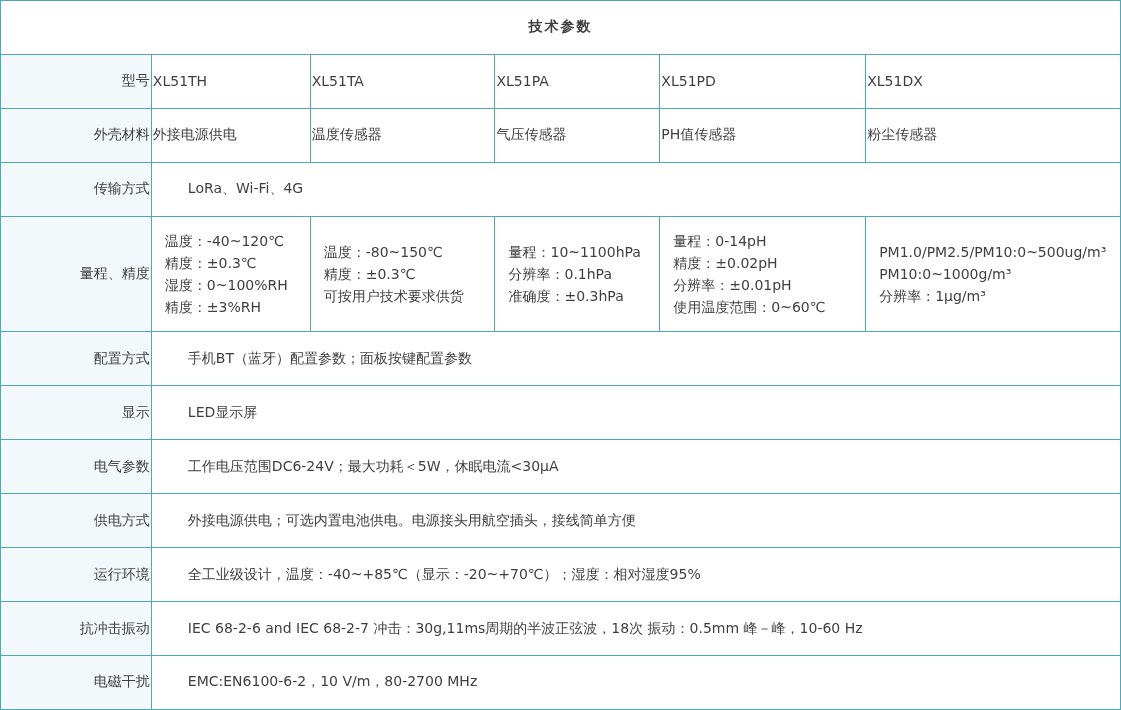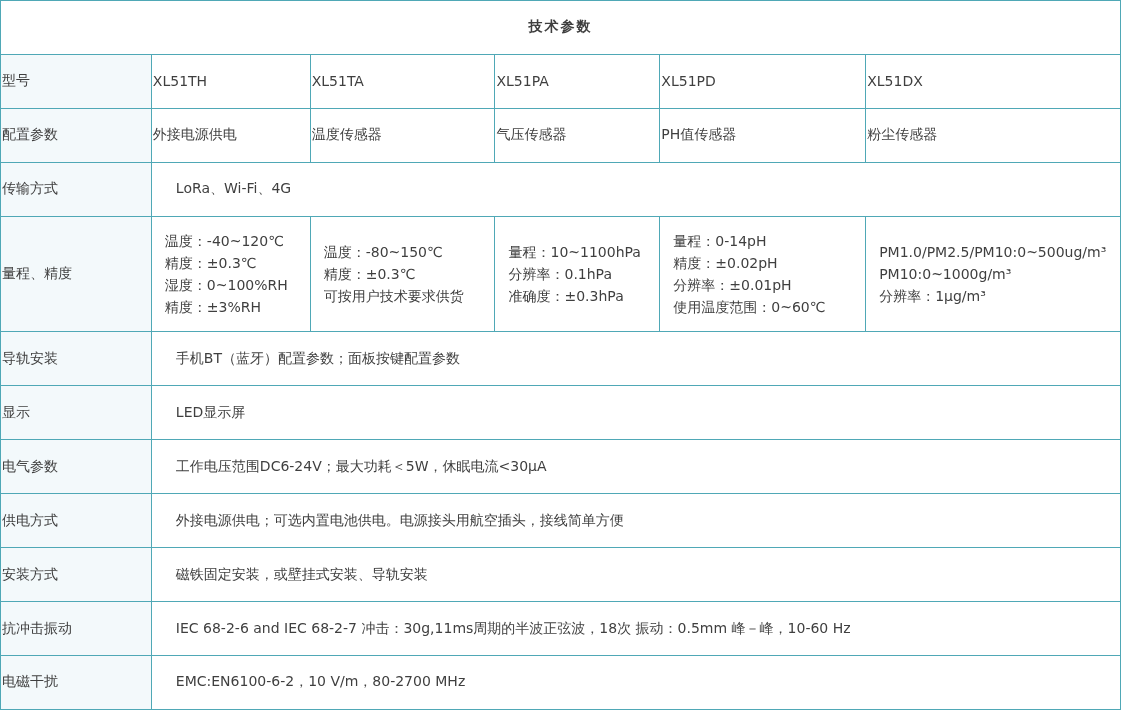--- a/index.html
+++ b/index.html
@@ -39,24 +39,24 @@
   td.title-cell{
     text-align:center;
     font-weight:bold;
     font-size:17px;
     letter-spacing:2px;
     color:var(--title);
     background:#ffffff;
   }
   td.label{
     background:var(--label-bg);
-    text-align:left;
+    text-align:right;
   }
   td.center{}
-  td.left{text-align:left;padding-left:24px;padding-right:8px;}
+  td.left{text-align:left;padding-left:36px;padding-right:8px;}
   td.multiline{
     text-align:left;
     padding-left:13px;padding-right:4px;
     white-space:pre-line;
     line-height:22px;
   }
 </style>
 </head>
 <body>
 
@@ -78,21 +78,21 @@
       <tr class="h44">
         <td class="label">型号</td>
         <td class="center">XL51TH</td>
         <td class="center">XL51TA</td>
         <td class="center">XL51PA</td>
         <td class="center">XL51PD</td>
         <td class="center">XL51DX</td>
       </tr>
 
       <tr class="h44">
-        <td class="label">配置参数</td>
+        <td class="label">外壳材料</td>
         <td class="center">外接电源供电</td>
         <td class="center">温度传感器</td>
         <td class="center">气压传感器</td>
         <td class="center">PH值传感器</td>
         <td class="center">粉尘传感器</td>
       </tr>
 
       <tr class="h44">
         <td class="label">传输方式</td>
         <td colspan="5" class="left">LoRa、Wi-Fi、4G</td>
@@ -113,45 +113,45 @@
         <td class="multiline">量程：0-14pH
 精度：±0.02pH
 分辨率：±0.01pH
 使用温度范围：0~60℃</td>
         <td class="multiline">PM1.0/PM2.5/PM10:0~500ug/m³
 PM10:0~1000g/m³
 分辨率：1μg/m³</td>
       </tr>
 
       <tr class="h44">
-        <td class="label">导轨安装</td>
+        <td class="label">配置方式</td>
         <td colspan="5" class="left">手机BT（蓝牙）配置参数；面板按键配置参数</td>
       </tr>
 
       <tr class="h44">
         <td class="label">显示</td>
         <td colspan="5" class="left">LED显示屏</td>
       </tr>
 
       <tr class="h44">
         <td class="label">电气参数</td>
         <td colspan="5" class="left">工作电压范围DC6-24V；最大功耗＜5W，休眠电流&lt;30μA</td>
       </tr>
 
       <tr class="h44">
         <td class="label">供电方式</td>
         <td colspan="5" class="left">外接电源供电；可选内置电池供电。电源接头用航空插头，接线简单方便</td>
       </tr>
 
 
+
       <tr class="h44">
-        <td class="label">安装方式</td>
-        <td colspan="5" class="left">磁铁固定安装，或壁挂式安装、导轨安装</td>
+        <td class="label">运行环境</td>
+        <td colspan="5" class="left">全工业级设计，温度：-40~+85℃（显示：-20~+70℃）；湿度：相对湿度95%</td>
       </tr>
-
 
       <tr class="h44">
         <td class="label">抗冲击振动</td>
         <td colspan="5" class="left">IEC 68-2-6 and IEC 68-2-7 冲击：30g,11ms周期的半波正弦波，18次 振动：0.5mm 峰－峰，10-60 Hz</td>
       </tr>
 
       <tr class="h44">
         <td class="label">电磁干扰</td>
         <td colspan="5" class="left">EMC:EN6100-6-2，10 V/m，80-2700 MHz</td>
       </tr>

